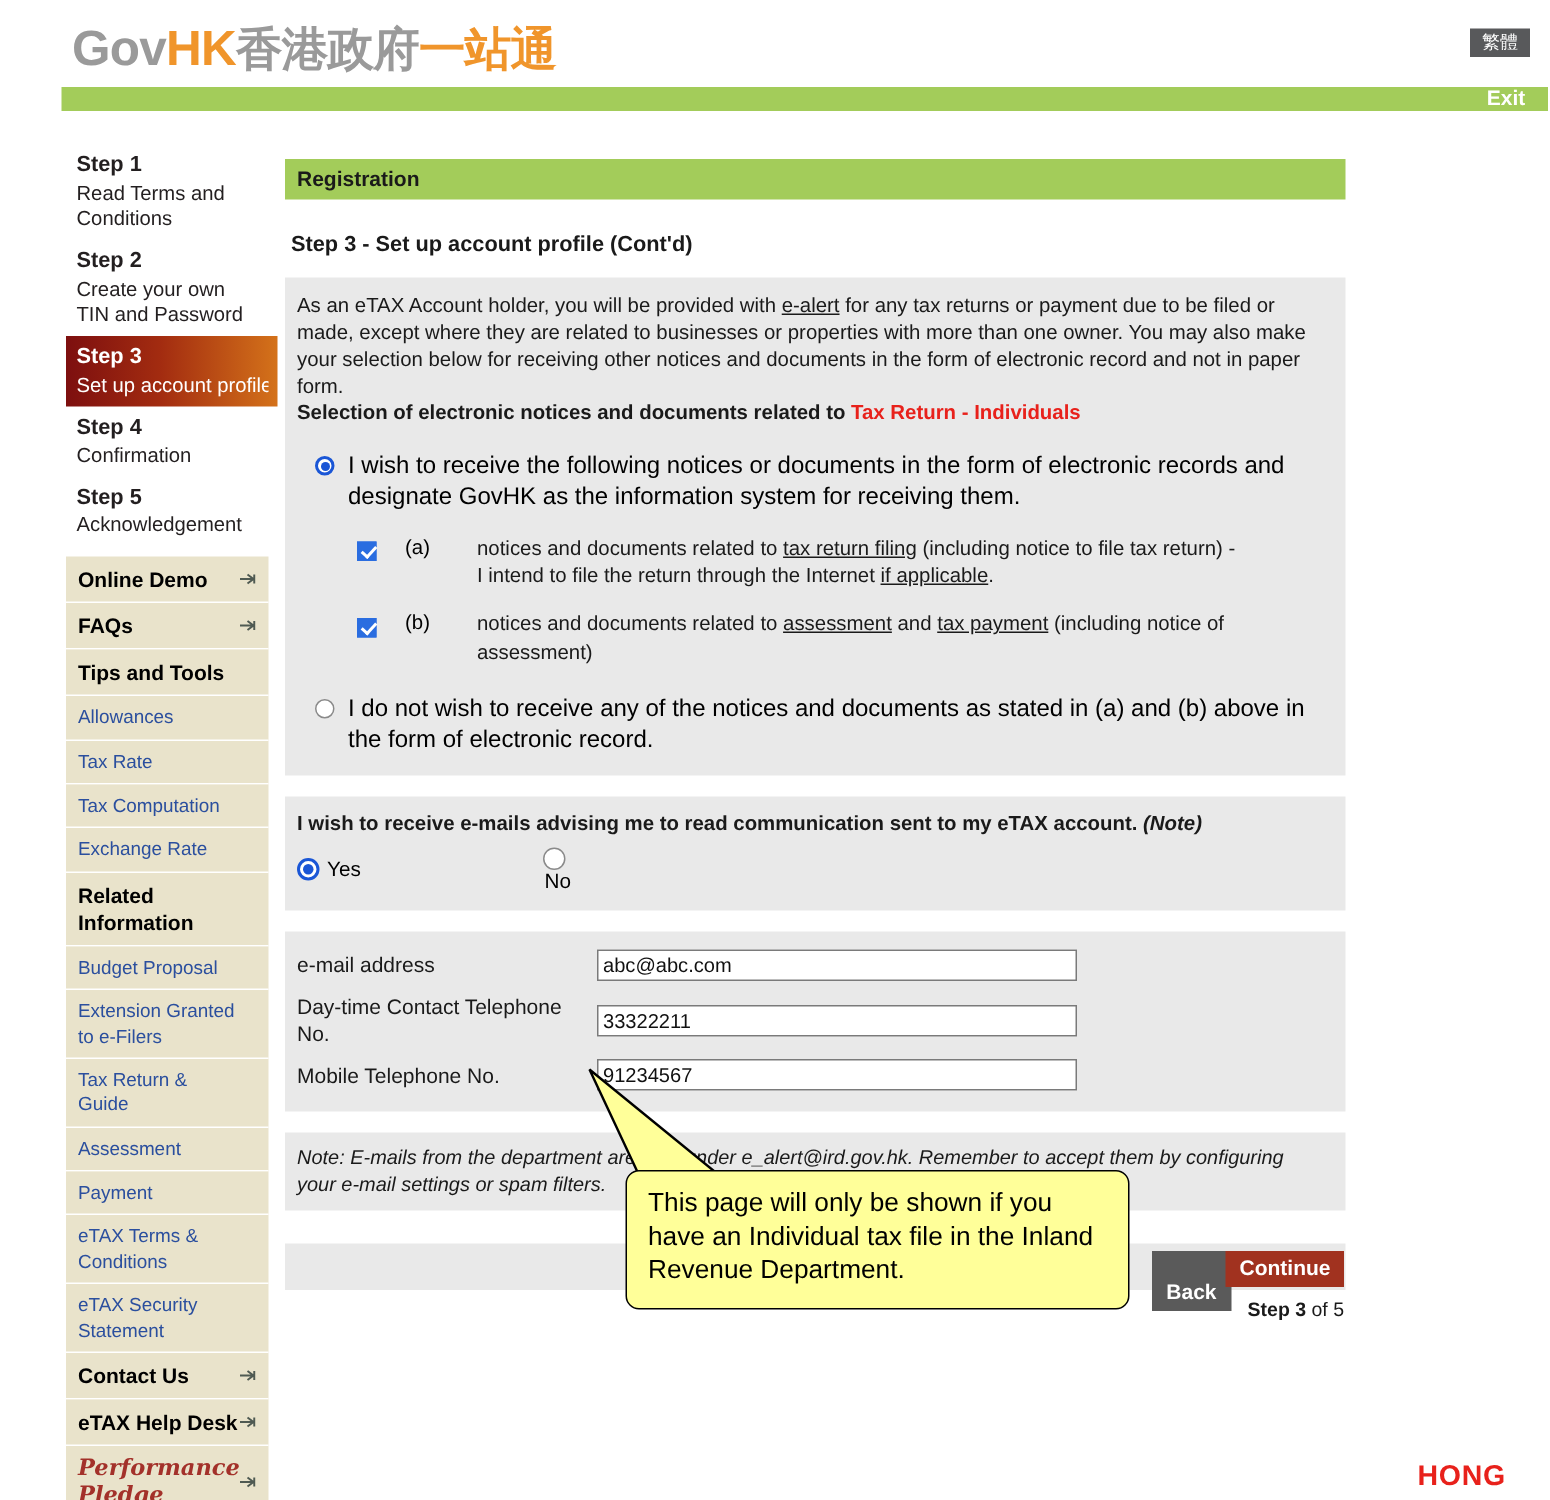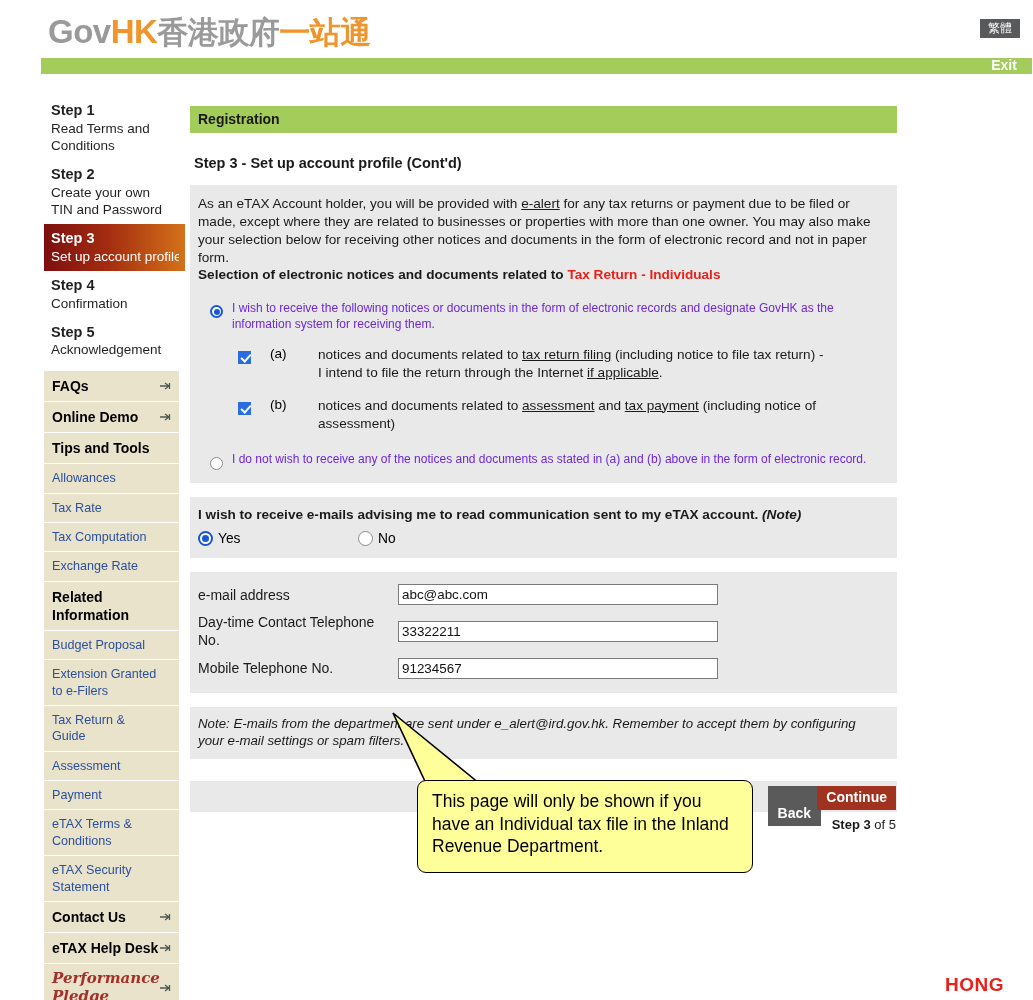--- a/index.html
+++ b/index.html
@@ -102,21 +102,21 @@
     font-size: 13.6px; color: #1a1a1a; line-height: 1.32;
   }
   .sel-head {
     font-size: 13.6px; font-weight: bold; color: #1a1a1a;
     margin-top: 18px;
   }
   .sel-head .red { color: #e8211b; }
 
   .opt-row { display: flex; margin-top: 18px; }
   .opt-row .ctrl { width: 34px; flex: 0 0 34px; padding-top: 2px; text-align: left; padding-left: 12px;}
-  .opt-row .txt { font-size: 12px; line-height: 1.34; color: #6d28d9; }
+  .opt-row .txt { font-size: 16px; line-height: 1.34; color: #000000; }
 
   .sub-row { display: flex; margin-top: 14px; padding-left: 40px; }
   .sub-row .ctrl { width: 32px; flex: 0 0 32px; padding-top: 2px; }
   .sub-row .lbl { width: 48px; flex: 0 0 48px; font-size: 13.6px; }
   .sub-row .txt { font-size: 13.6px; line-height: 1.35; color: #1a1a1a; }
 
   u, .u { text-decoration: underline; }
 
   
   .radio {
@@ -144,21 +144,21 @@
     width: 4px; height: 8px; border: solid #ffffff;
     border-width: 0 2px 2px 0; transform: rotate(42deg);
   }
 
   
   #email-pref { background: #e9e9e9; margin-top: 14px; padding: 10px 10px 12px 8px; }
   #email-pref .q { font-size: 13.6px; font-weight: bold; color: #1a1a1a; }
   #email-pref .q i { font-style: italic; }
   #yn { margin-top: 9px; display: flex; align-items: center; font-size: 13.8px; }
   #yn .yes { display: flex; align-items: flex-start; width: 160px; }
-  #yn .no  { display: flex; align-items: center; }
+  #yn .no  { display: flex; align-items: center; flex-direction: column; }
   #yn span.l { margin-left: 5px; }
 
   
   #fields { background: #e9e9e9; margin-top: 14px; padding: 12px 10px 14px 8px; }
   .frow { display: flex; align-items: center; margin-bottom: 8px; }
   .frow:last-child { margin-bottom: 0; }
   .frow .fl { width: 200px; flex: 0 0 200px; font-size: 14px; color: #1a1a1a; line-height: 1.3; }
   .frow input {
     width: 320px; height: 21px;
     border: 1px solid #7a7a7a; background: #ffffff;
@@ -248,29 +248,29 @@
       <span class="t">Step 4</span>
       <span class="s">Confirmation</span>
     </div>
     <div class="step">
       <span class="t">Step 5</span>
       <span class="s">Acknowledgement</span>
     </div>
 
     <div id="menu">
       <div class="menu-item hd">
-        <span>FAQs</span>
+        <span>Online Demo</span>
         <span class="arrow">
             <svg width="12" height="10" viewBox="0 0 12 10">
               <path d="M0 5 H8 M5 2 L9 5 L5 8 M9.5 2 V8" stroke="#4f5a52" stroke-width="1.3" fill="none"></path>
             </svg>
           </span>
       </div>
       <div class="menu-item hd">
-        <span>Online Demo</span>
+        <span>FAQs</span>
         <span class="arrow">
             <svg width="12" height="10" viewBox="0 0 12 10">
               <path d="M0 5 H8 M5 2 L9 5 L5 8 M9.5 2 V8" stroke="#4f5a52" stroke-width="1.3" fill="none"></path>
             </svg>
           </span>
       </div>
       <div class="menu-item hd">
         <span>Tips and Tools</span>
       </div>
       <div class="menu-item lk">

